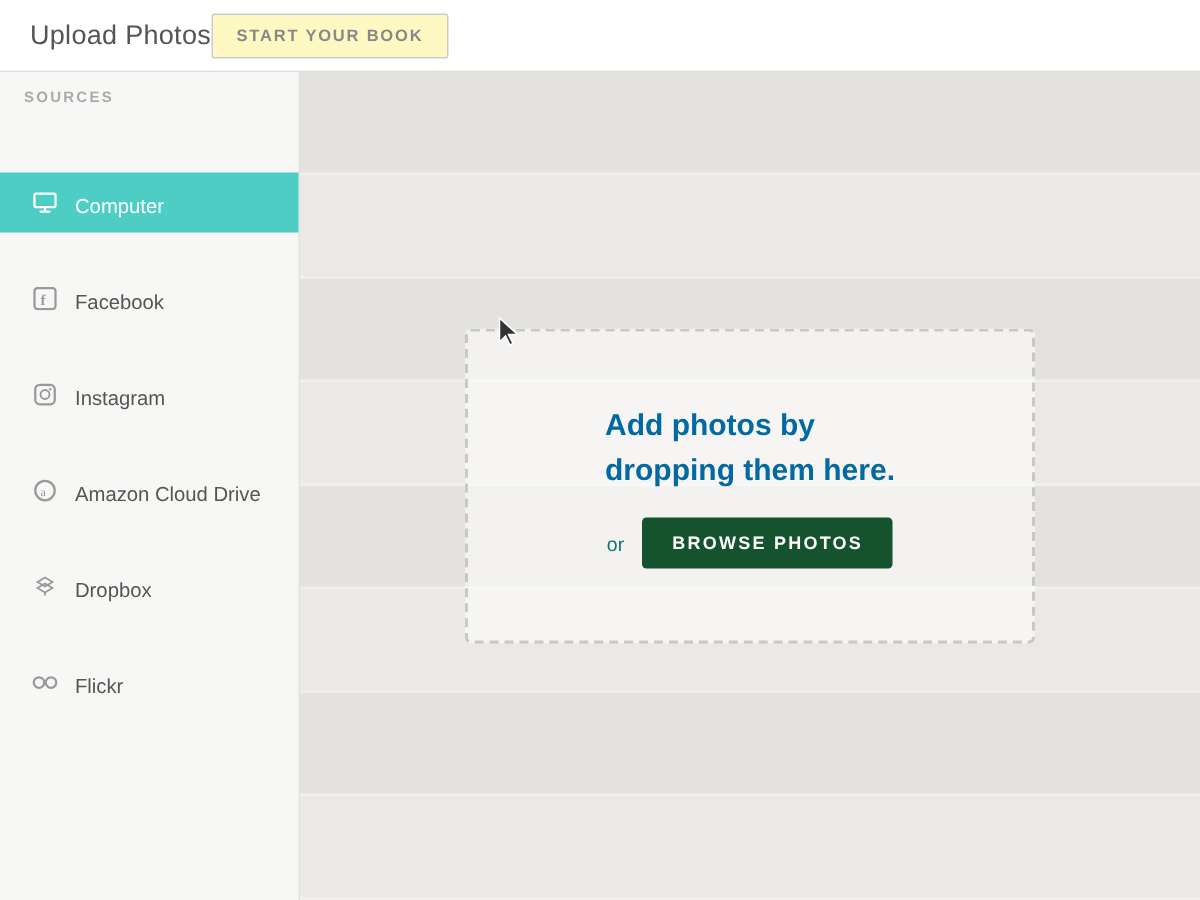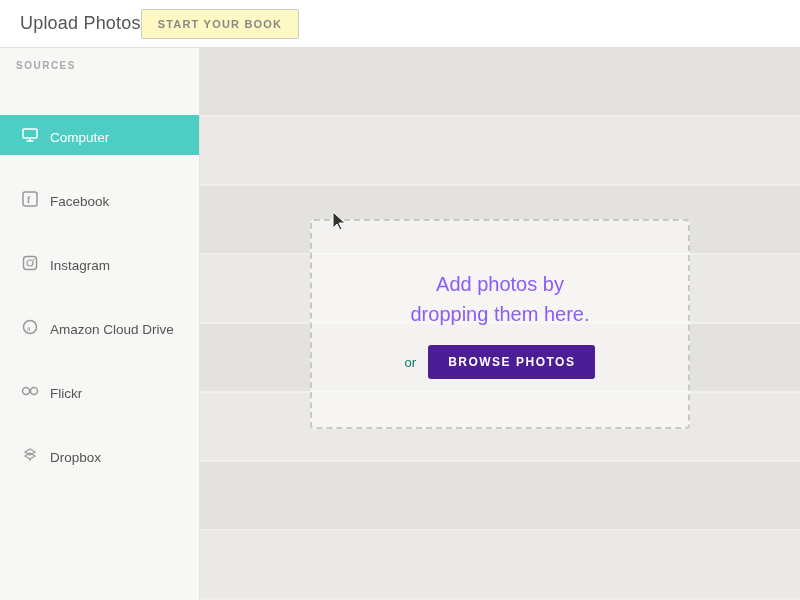--- a/index.html
+++ b/index.html
@@ -140,36 +140,35 @@
       border-radius: 4px;
       background: rgba(255,255,255,0.55);
       display: flex;
       flex-direction: column;
       align-items: center;
       justify-content: center;
       gap: 16px;
     }
     .drop-zone-text {
       font-size: 20px;
-      color: #8b5cf6;
-      font-weight: 400;
-      text-align: center;
+      color: #0369a1;
+      font-weight: 700;
       line-height: 1.5;
     }
     .drop-zone-or-row {
       display: flex;
       align-items: center;
       gap: 12px;
     }
     .drop-zone-or {
       font-size: 13px;
       color: #0f766e;
     }
     .browse-btn {
-      background: #4c1d95;
+      background: #14532d;
       color: #fff;
       border: none;
       border-radius: 3px;
       font-size: 12px;
       font-weight: 700;
       letter-spacing: 1.5px;
       text-transform: uppercase;
       padding: 10px 20px;
       cursor: pointer;
     }
@@ -238,37 +237,37 @@
         <svg width="16" height="16" viewBox="0 0 16 16" fill="none">
           <circle cx="8" cy="8" r="6.5" stroke="#999" stroke-width="1.5" fill="none"></circle>
           <text x="5" y="11.5" font-size="8" fill="#999" font-family="serif">a</text>
         </svg>
       </div>
       <span class="item-label">Amazon Cloud Drive</span>
     </div>
 
     <div class="sidebar-item">
       <div class="item-icon">
+        <svg width="16" height="16" viewBox="0 0 16 16" fill="none">
+          <polygon points="8,2 13,5 8,8 3,5" stroke="#999" stroke-width="1.2" fill="none"></polygon>
+          <polygon points="3,9 8,6 13,9 8,12" stroke="#999" stroke-width="1.2" fill="none"></polygon>
+          <line x1="8" y1="12" x2="8" y2="14" stroke="#999" stroke-width="1.2"></line>
+        </svg>
+      </div>
+      <span class="item-label">Dropbox</span>
+    </div>
+
+    <div class="sidebar-item">
+      <div class="item-icon">
         <svg width="18" height="10" viewBox="0 0 18 10" fill="none">
           <circle cx="5" cy="5" r="3.5" stroke="#999" stroke-width="1.5" fill="none"></circle>
           <circle cx="13" cy="5" r="3.5" stroke="#999" stroke-width="1.5" fill="none"></circle>
         </svg>
       </div>
       <span class="item-label">Flickr</span>
-    </div>
-
-    <div class="sidebar-item">
-      <div class="item-icon">
-        <svg width="16" height="16" viewBox="0 0 16 16" fill="none">
-          <polygon points="8,2 13,5 8,8 3,5" stroke="#999" stroke-width="1.2" fill="none"></polygon>
-          <polygon points="3,9 8,6 13,9 8,12" stroke="#999" stroke-width="1.2" fill="none"></polygon>
-          <line x1="8" y1="12" x2="8" y2="14" stroke="#999" stroke-width="1.2"></line>
-        </svg>
-      </div>
-      <span class="item-label">Dropbox</span>
     </div>
   </div>
 
   <div class="content-area">
 
     <div class="bg-strips">
       <div class="bg-strip"></div>
       <div class="bg-strip"></div>
       <div class="bg-strip"></div>
       <div class="bg-strip"></div>

